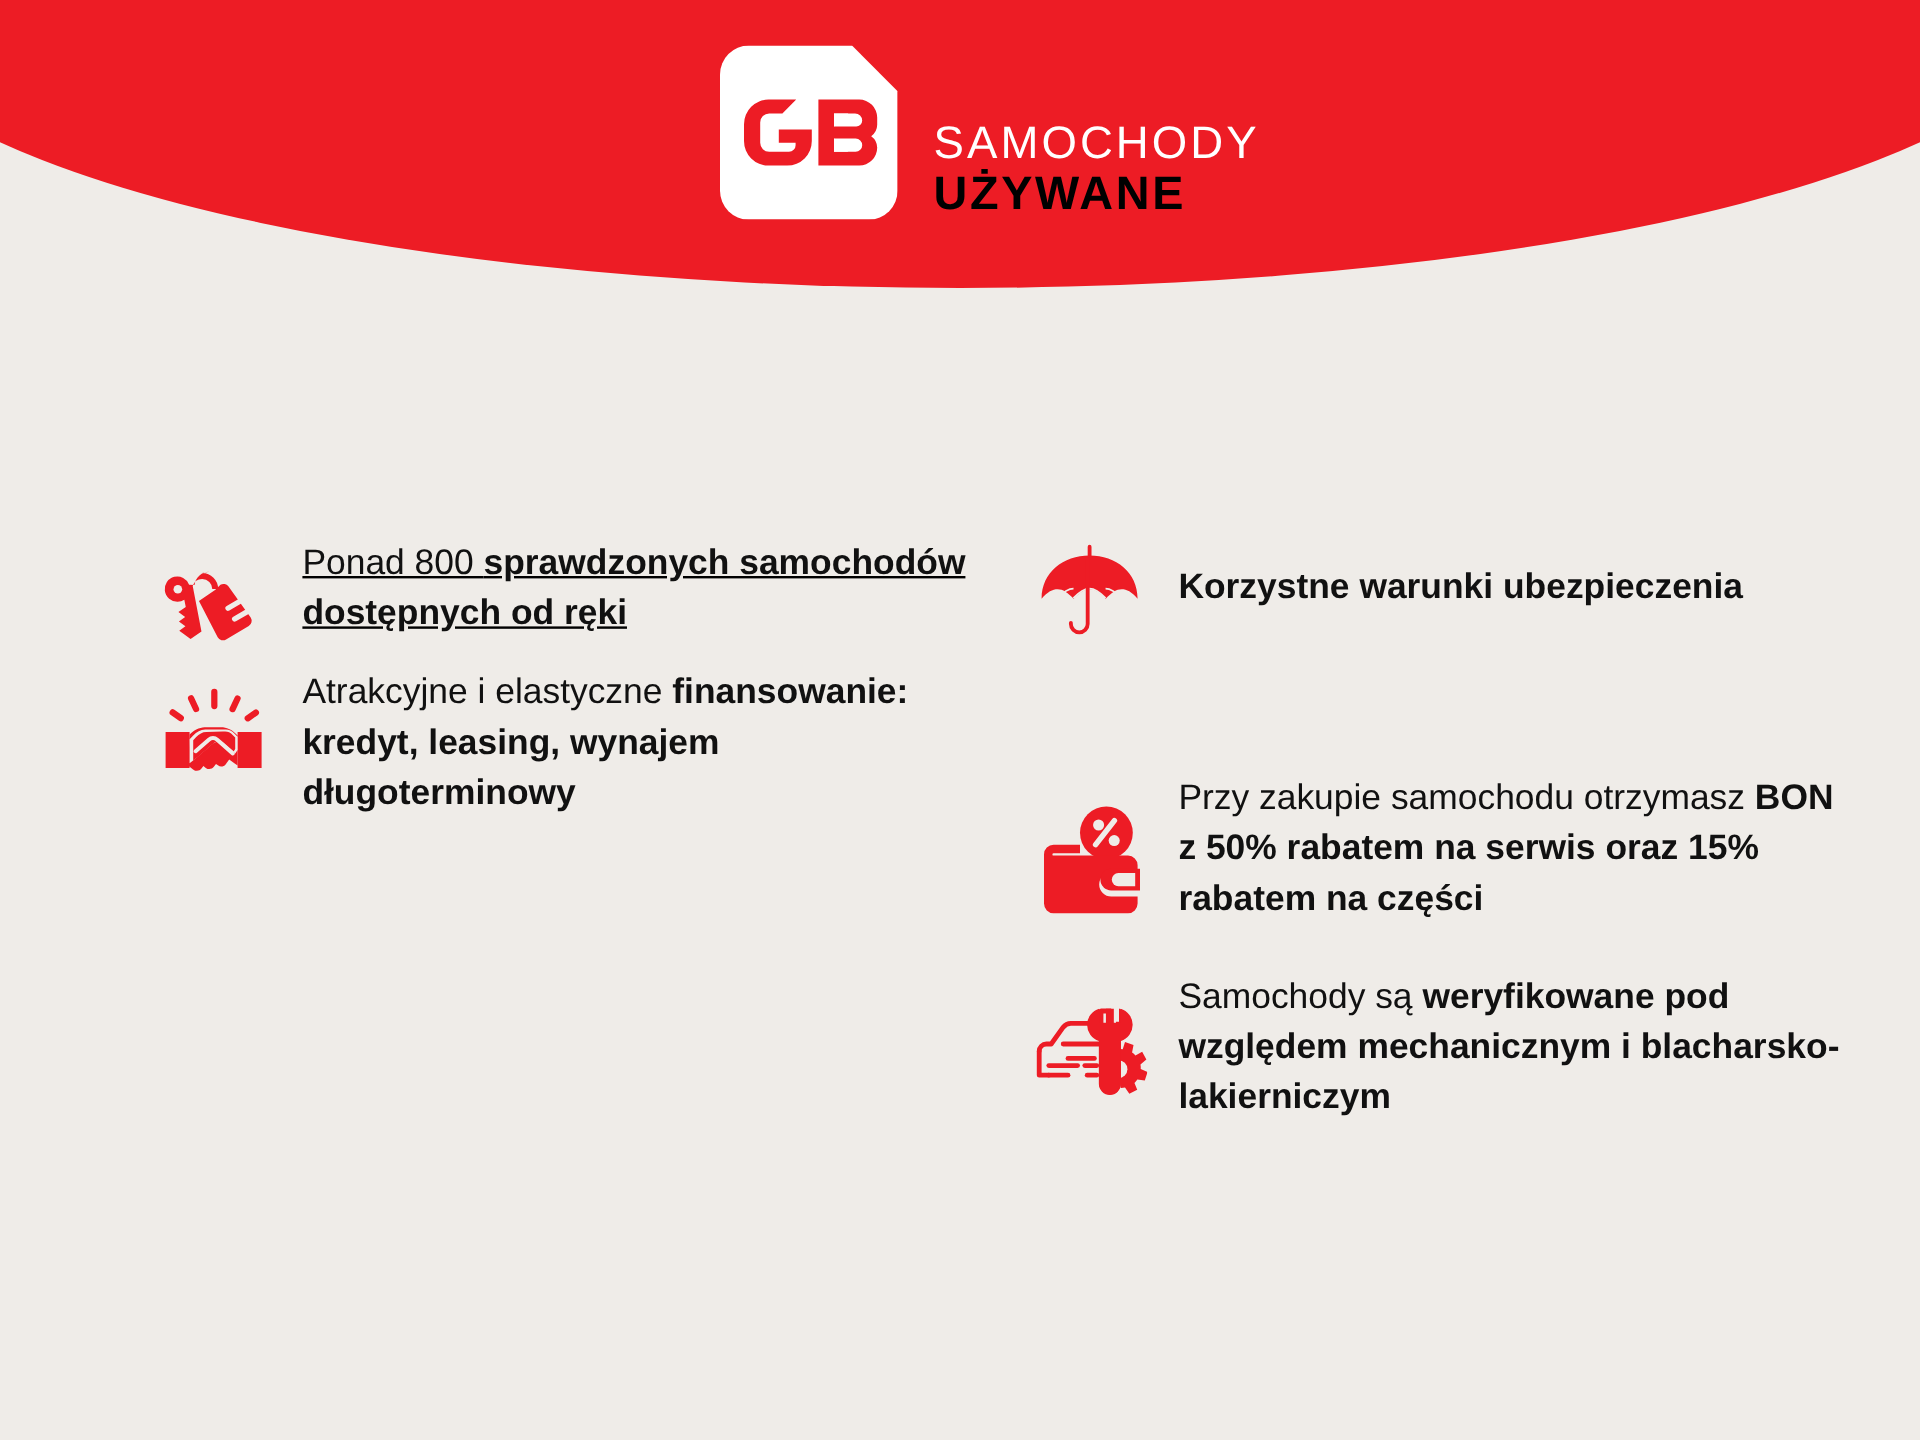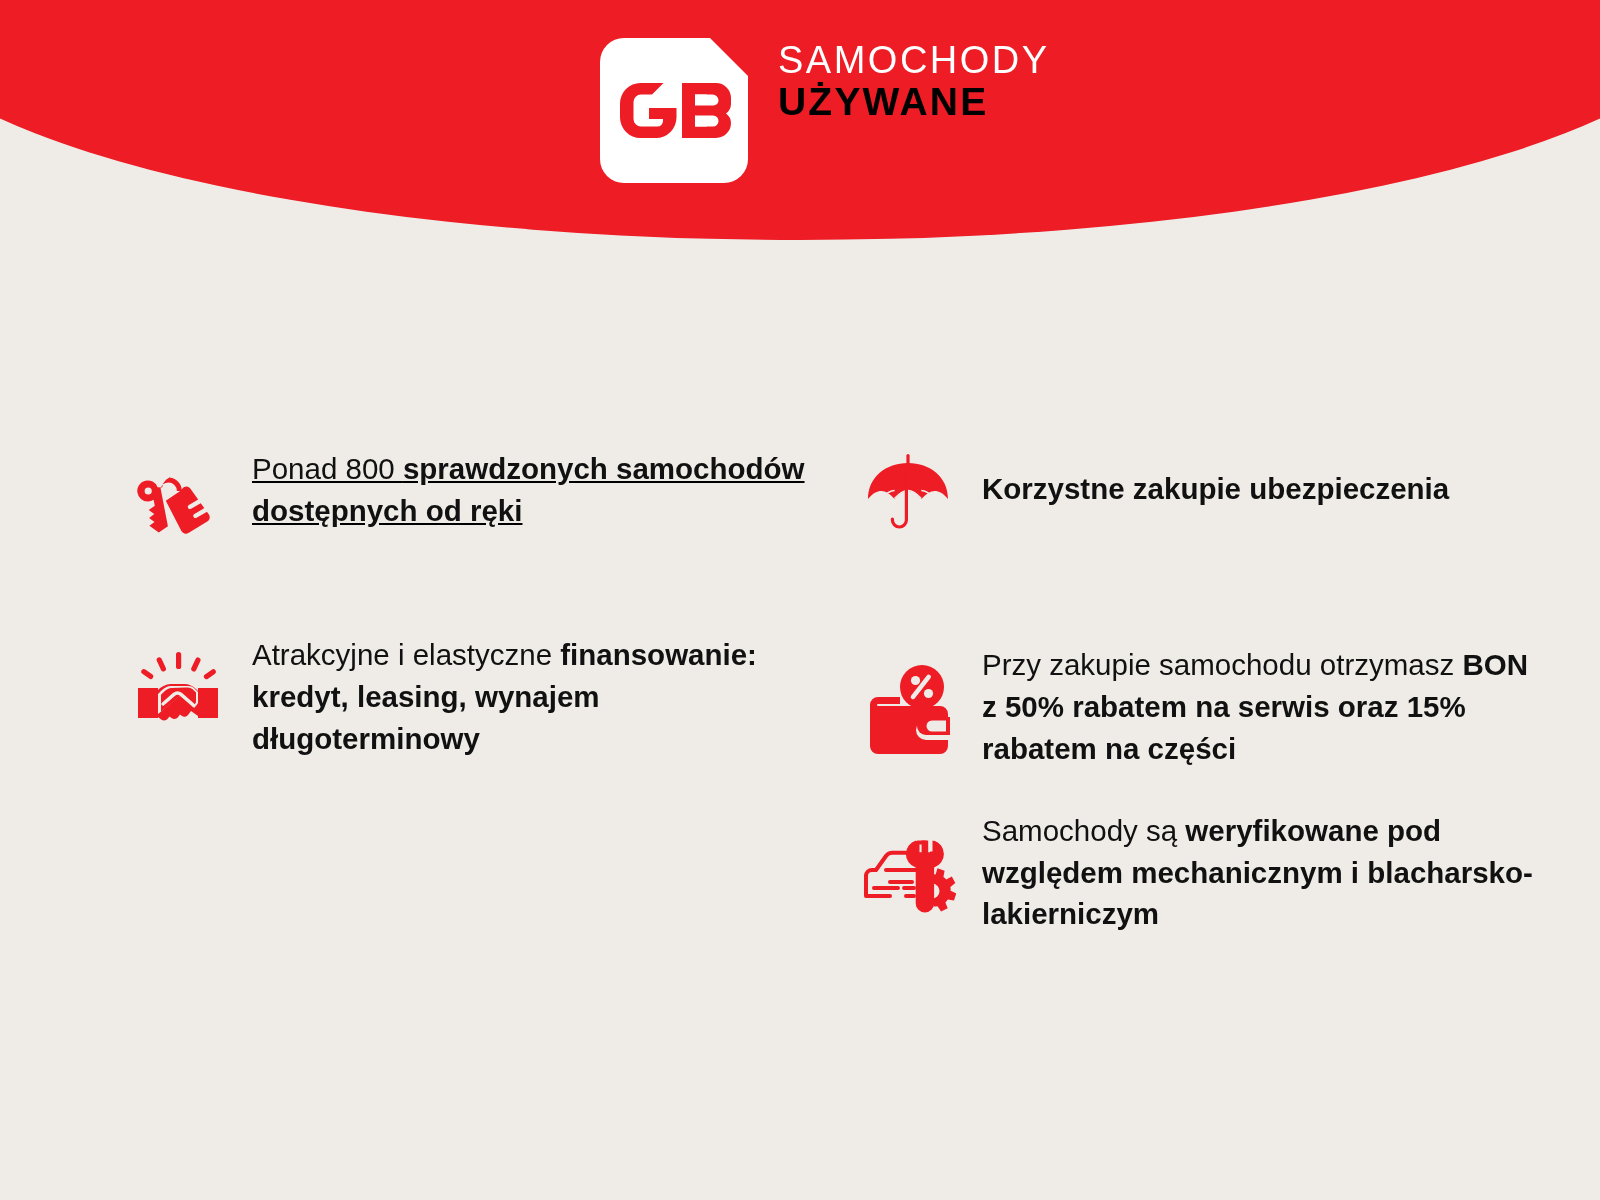--- a/index.html
+++ b/index.html
@@ -31,21 +31,21 @@
     width: 1840px;
     height: 1000px;
     background: #ed1c25;
     border-radius: 0 0 50% 50% / 0 0 24% 24%;
   }
   #logo-group {
     position: absolute;
     left: 600px;
     top: 38px;
     display: flex;
-    align-items: flex-start;
+    align-items: flex-end;
     gap: 30px;
     z-index: 3;
   }
   #logo-mark {
     position: relative;
     width: 148px;
     height: 145px;
   }
   #logo-mark svg { display: block; }
   #logo-wordmark {
@@ -106,24 +106,24 @@
     font-size: 29.5px;
     line-height: 1.42;
     font-weight: 400;
     padding-top: 2px;
     max-width: 580px;
   }
   .feature-text b { font-weight: 700; }
 
   
   .col-left .feature:nth-child(1) { margin-top: 6px; text-decoration: underline; }
-  .col-left .feature:nth-child(2) { margin-top: 78px; }
+  .col-left .feature:nth-child(2) { }
   .col-left .feature:nth-child(3) { margin-top: 72px; }
   .col-right .feature:nth-child(1) { margin-top: 6px; }
-  .col-right .feature:nth-child(2) { margin-top: 100px; }
+  .col-right .feature:nth-child(2) { margin-top: 100px; align-items: center; }
   .col-right .feature:nth-child(3) { margin-top: 38px; }
 
   .col-right .feature-text { max-width: 560px; }
   .feat-umbrella .feature-text { padding-top: 22px; }
   .feat-keys .feature-icon { margin-top: 12px; }
   .feat-handshake .feature-icon { margin-top: 14px; }
   .feat-badge .feature-icon { margin-top: 14px; }
   .feat-wallet .feature-icon { margin-top: 18px; }
   .feat-service .feature-icon { margin-top: 12px; }
 </style>
@@ -203,21 +203,21 @@
           <g fill="#ed1c25">
             <rect x="46.4" y="8" width="3.2" height="12" rx="1.6"></rect>
             <path d="M8 53 c0 -22 18 -36 40 -36 s40 14 40 36 c-5 -6 -9 -8 -13.3 -8 c-4.4 0 -8.3 2.7 -13.3 8 c-5 -5.3 -8.9 -8 -13.3 -8 c-4.5 0 -8.4 2.7 -13.4 8 c-5 -5.3 -8.9 -8 -13.3 -8 c-4.4 0 -8.3 2 -13.4 8 z"></path>
             <path d="M34.5 52.5 c5 -5.3 8.9 -8 13.5 -8 c4.5 0 8.3 2.7 13.3 8" fill="none" stroke="#efece8" stroke-width="1.6"></path>
             <path d="M21.2 52.5 c5 -5.3 8.9 -8 13.4 -8" fill="none" stroke="#efece8" stroke-width="1.6"></path>
             <path d="M61.3 44.5 c4.4 0 8.3 2.7 13.3 8" fill="none" stroke="#efece8" stroke-width="1.6"></path>
             <path d="M46.4 20 v54 a7 7 0 0 1 -14 0 v-1" fill="none" stroke="#ed1c25" stroke-width="3.2" stroke-linecap="round"></path>
           </g>
         </svg>
       </div>
-      <div class="feature-text"><b>Korzystne zakupie ubezpieczenia</b></div>
+      <div class="feature-text"><b>Korzystne warunki ubezpieczenia</b></div>
     </div>
 
     <div class="feature feat-wallet">
       <div class="feature-icon">
         <svg width="96" height="96" viewBox="0 0 96 96" xmlns="http://www.w3.org/2000/svg">
           <g fill="#ed1c25">
             <circle cx="62" cy="27" r="22"></circle>
             <circle cx="55.5" cy="20.5" r="4.6" fill="#efece8"></circle>
             <circle cx="68.5" cy="33.5" r="4.6" fill="#efece8"></circle>
             <rect x="58.5" y="12" width="4.6" height="30" rx="2.3" transform="rotate(38 61 27)" fill="#efece8"></rect>

